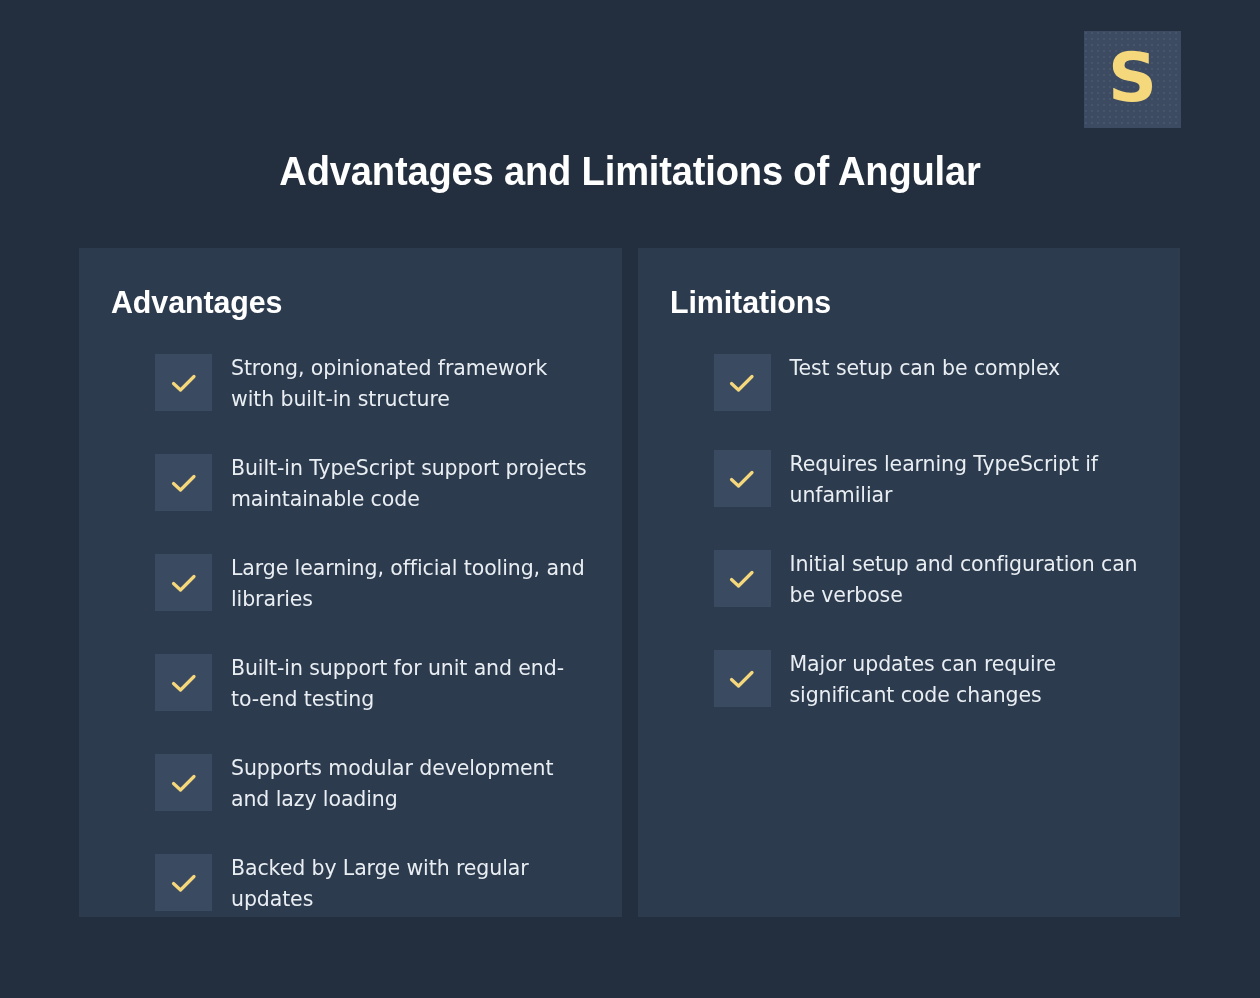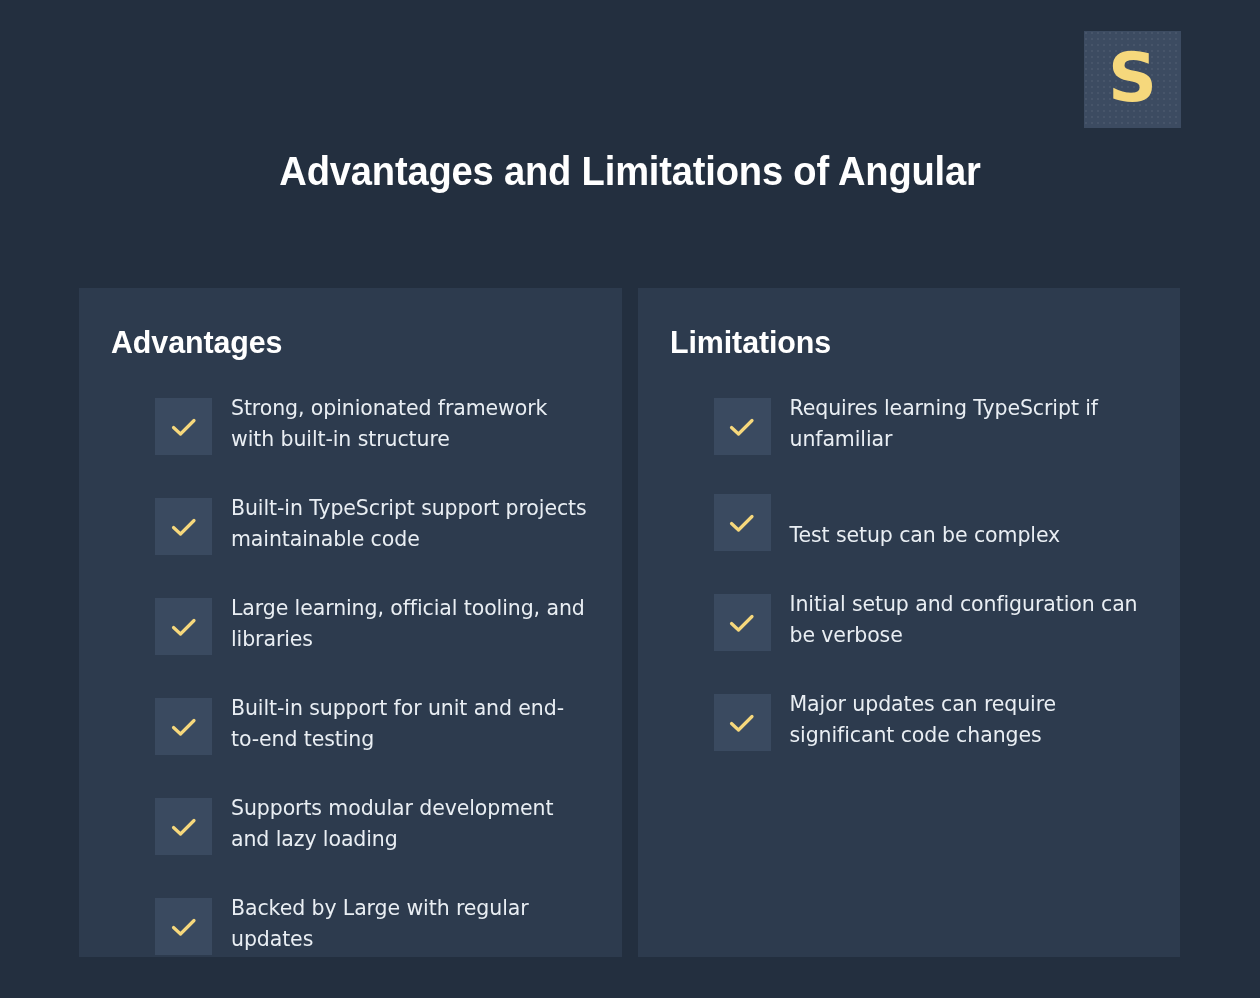--- a/index.html
+++ b/index.html
@@ -58,21 +58,20 @@
 
   
   .cards {
     position: absolute;
     left: 79px;
     top: 248px;
     width: 1101px;
     height: 669px;
     display: flex;
     gap: 16px;
-    margin-top: 40px;
   }
   .card {
     background: #2d3b4e;
     flex: 1 1 0;
     box-sizing: border-box;
     padding: 36px 30px 0 32px;
   }
   .card-title {
     color: #ffffff;
     font-family: "Liberation Sans", sans-serif;
@@ -85,21 +84,21 @@
   }
 
   
   .item-list {
     list-style: none;
     margin: 0;
     padding: 0;
   }
   .item {
     display: flex;
-    align-items: flex-end;
+    align-items: flex-start;
     margin-bottom: 36px;
     padding-left: 44px;
   }
   .check-box {
     flex: 0 0 auto;
     width: 57px;
     height: 57px;
     background: #3a4a60;
     display: flex;
     align-items: center;
@@ -192,29 +191,29 @@
 
   <section class="card card-right">
     <h2 class="card-title">Limitations</h2>
     <ul class="item-list">
       <li class="item">
         <span class="check-box">
           <svg width="26" height="20" viewBox="0 0 26 20" aria-hidden="true">
               <path d="M2.5 10.5 L9.5 17 L23 3.5" fill="none" stroke="#f6d87c" stroke-width="3.2" stroke-linecap="round" stroke-linejoin="round"></path>
             </svg>
         </span>
+        <span class="item-text">Test setup can be complex</span>
+      </li>
+      <li class="item">
+        <span class="check-box">
+          <svg width="26" height="20" viewBox="0 0 26 20" aria-hidden="true">
+              <path d="M2.5 10.5 L9.5 17 L23 3.5" fill="none" stroke="#f6d87c" stroke-width="3.2" stroke-linecap="round" stroke-linejoin="round"></path>
+            </svg>
+        </span>
         <span class="item-text">Requires learning TypeScript if unfamiliar</span>
-      </li>
-      <li class="item">
-        <span class="check-box">
-          <svg width="26" height="20" viewBox="0 0 26 20" aria-hidden="true">
-              <path d="M2.5 10.5 L9.5 17 L23 3.5" fill="none" stroke="#f6d87c" stroke-width="3.2" stroke-linecap="round" stroke-linejoin="round"></path>
-            </svg>
-        </span>
-        <span class="item-text">Test setup can be complex</span>
       </li>
       <li class="item">
         <span class="check-box">
           <svg width="26" height="20" viewBox="0 0 26 20" aria-hidden="true">
               <path d="M2.5 10.5 L9.5 17 L23 3.5" fill="none" stroke="#f6d87c" stroke-width="3.2" stroke-linecap="round" stroke-linejoin="round"></path>
             </svg>
         </span>
         <span class="item-text">Initial setup and configuration can be verbose</span>
       </li>
       <li class="item">

